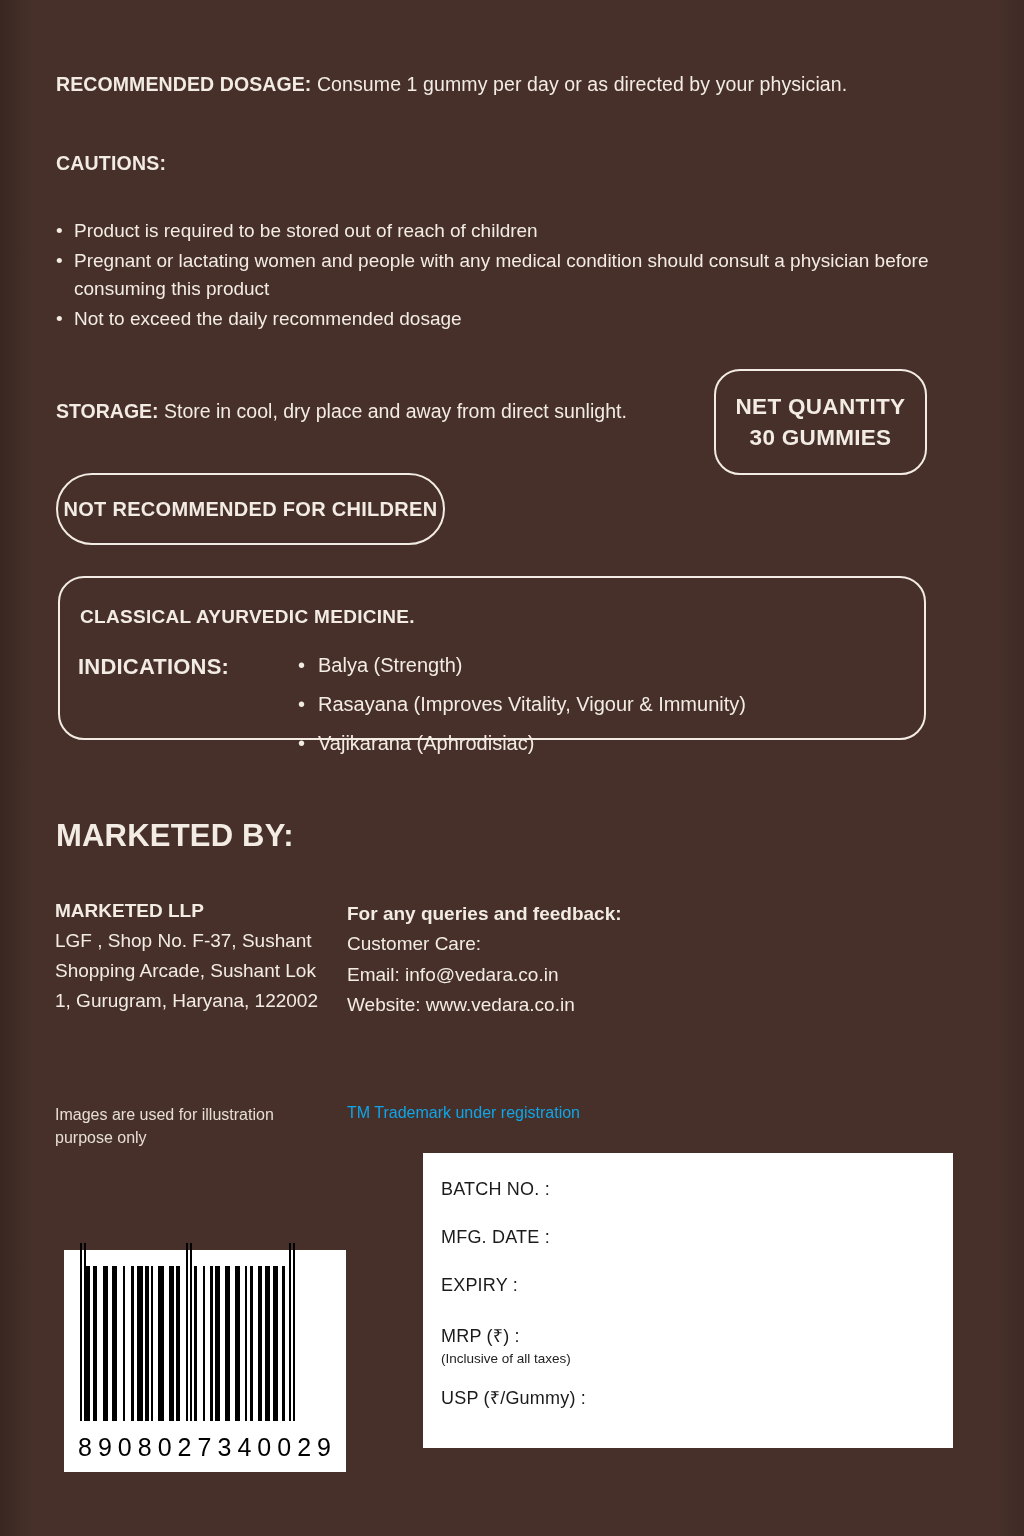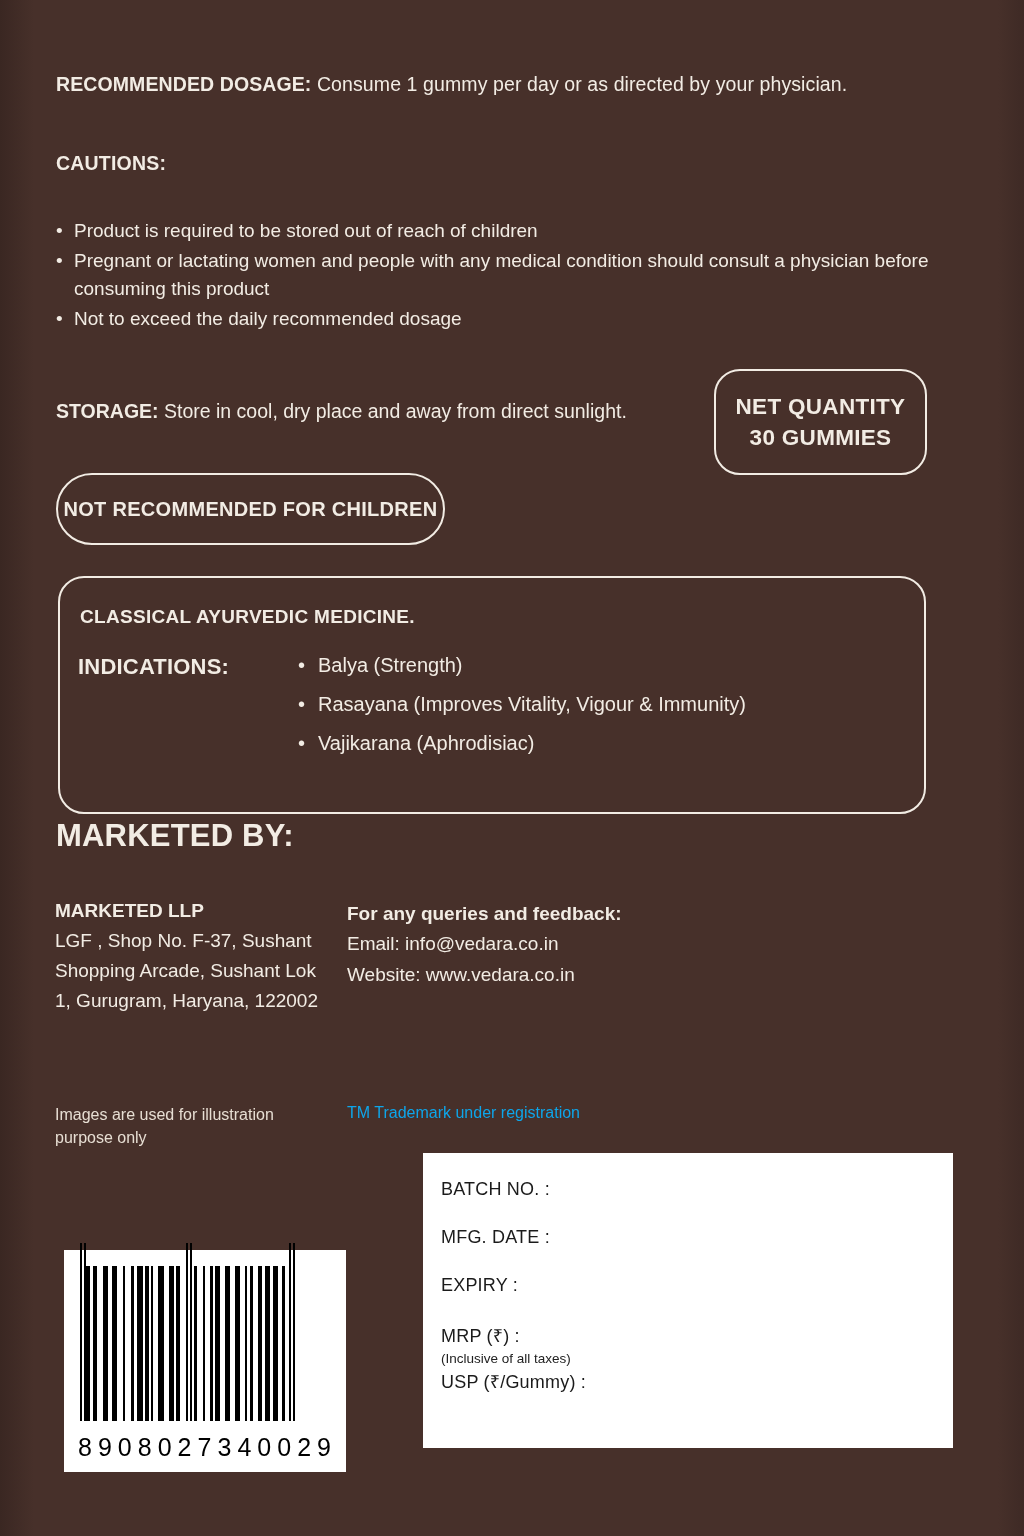--- a/index.html
+++ b/index.html
@@ -98,21 +98,21 @@
     border-radius: 26px;
     flex-direction: column;
     font-size: 22.5px;
     line-height: 1.38;
   }
 
   
   .indications-box {
     position: absolute;
     left: 58px; top: 576px;
-    width: 868px; height: 238px;
+    width: 868px; height: 164px;
     border: 2.5px solid #f2ece4;
     border-radius: 26px;
   }
   .classical {
     position: absolute;
     left: 20px; top: 28px;
     font-size: 19px;
     font-weight: 700;
     letter-spacing: 0.3px;
   }
@@ -227,21 +227,21 @@
     position: absolute;
     left: 18px;
     font-size: 18px;
     letter-spacing: 0.2px;
     white-space: nowrap;
   }
   .batch-row.r1 { top: 26px; }
   .batch-row.r2 { top: 74px; text-align: center; }
   .batch-row.r3 { top: 122px; }
   .batch-row.r4 { top: 170px; }
-  .batch-row.r5 { top: 216px; text-align: right; }
+  .batch-row.r5 { top: 232px; text-align: right; }
   .batch-sub {
     position: absolute;
     left: 18px; top: 198px;
     font-size: 13.5px;
     color: #222;
   }
 </style>
 </head>
 <body>
 
@@ -288,20 +288,21 @@
 
   <div class="company-block">
     <div class="company-name">MARKETED LLP</div>
     <div>LGF , Shop No. F-37, Sushant</div>
     <div>Shopping Arcade, Sushant Lok</div>
     <div>1, Gurugram, Haryana, 122002</div>
   </div>
 
   <div class="queries-block">
     <div class="queries-title">For any queries and feedback:</div>
+    <div>Customer Care:</div>
     <div>Email: info@vedara.co.in</div>
     <div>Website: www.vedara.co.in</div>
   </div>
 
   <div class="illus-note">
     <div>Images are used for illustration</div>
     <div>purpose only</div>
   </div>
 
   <div class="tm-note">TM Trademark under registration</div>

